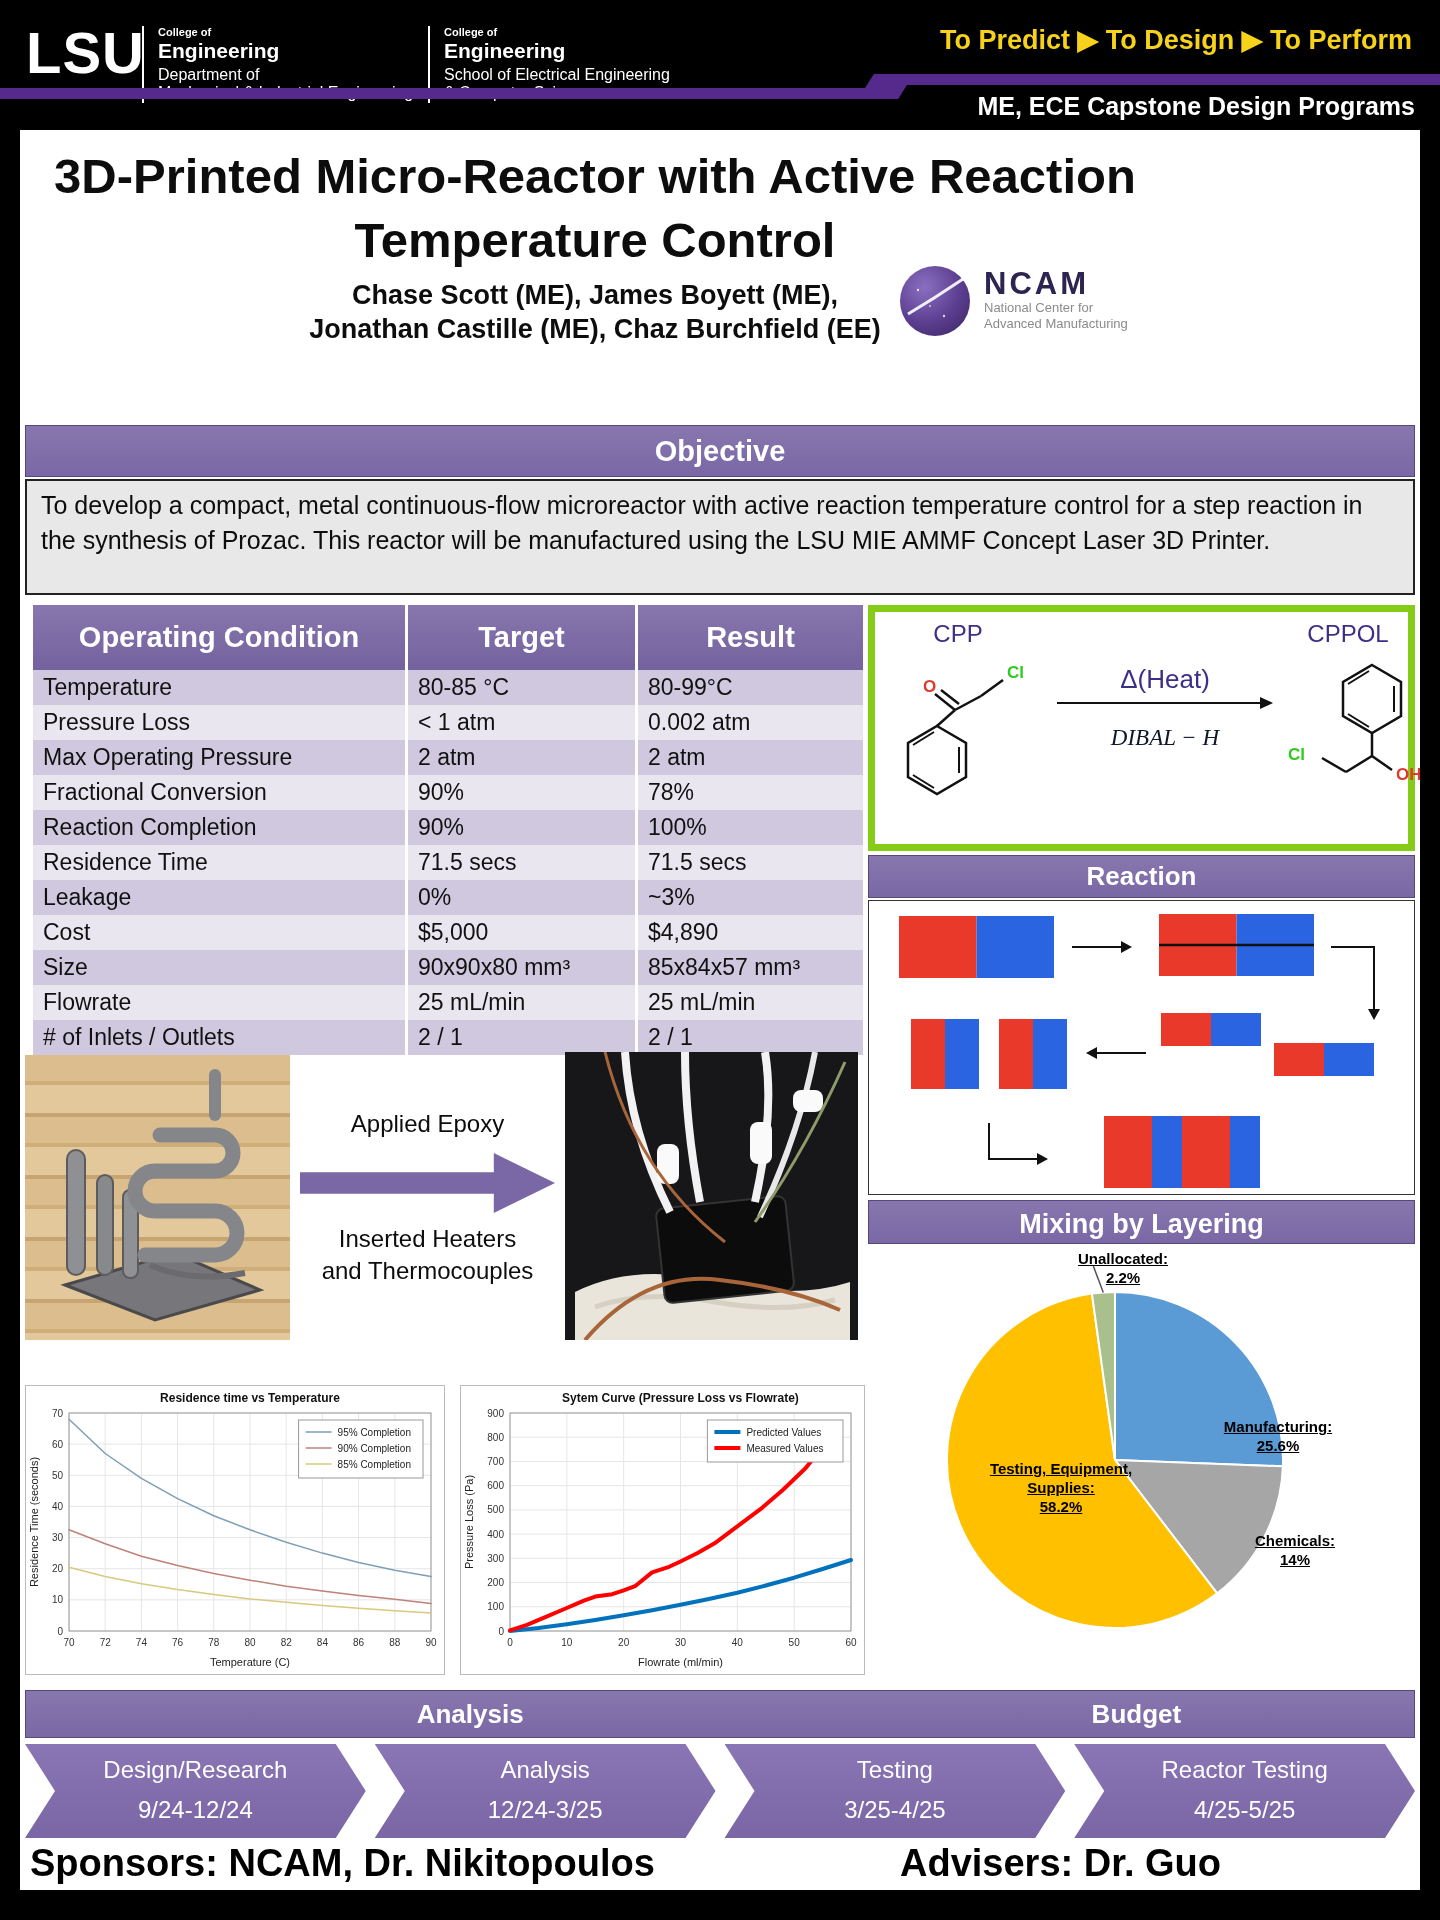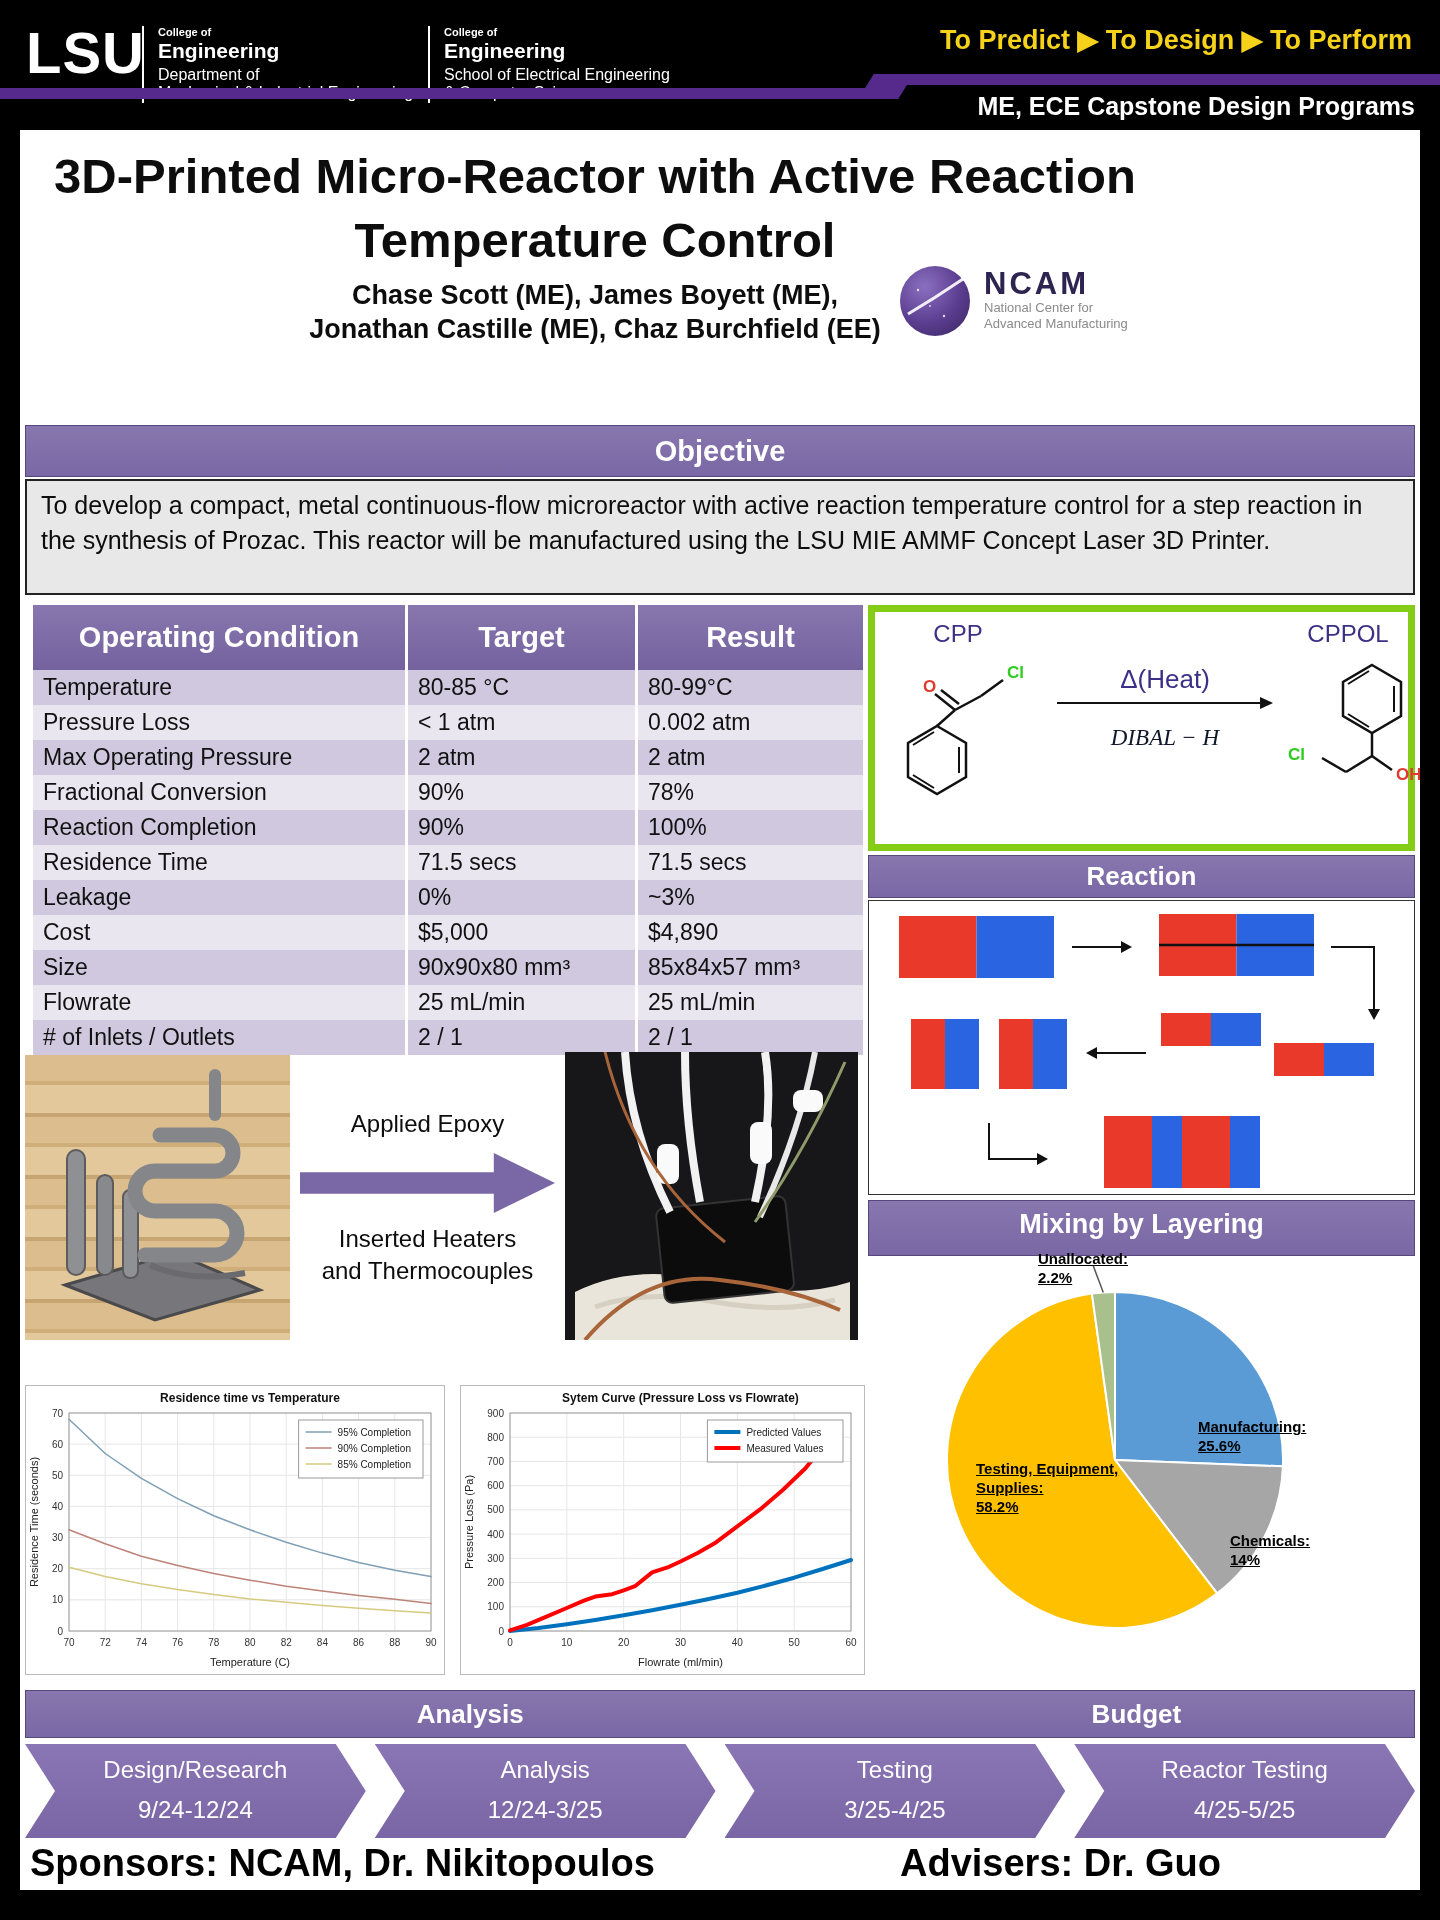--- a/index.html
+++ b/index.html
@@ -54,26 +54,26 @@
   .chem-lab.l1{left:18px;}
   .chem-lab.l2{left:408px;}
   .mol1{position:absolute;left:10px;top:40px;}
   .mol2{position:absolute;left:405px;top:36px;}
   .rx-arrow{position:absolute;left:180px;top:52px;width:220px;text-align:center;}
   .rx-heat{font-size:26px;color:var(--chem-purple,#3b2f86);}
   .rx-dibal{font-size:23px;font-style:italic;font-family:"Liberation Serif",serif;color:#0f172a;margin-top:10px;}
 
   .rxn-bar{position:absolute;left:848px;top:725px;width:547px;height:43px;font-size:26px;line-height:41px;}
   .mixpanel{position:absolute;left:848px;top:770px;width:547px;height:295px;background:#fff;border:1.5px solid #333;box-sizing:border-box;}
-  .mix-bar{position:absolute;left:848px;top:1070px;width:547px;height:56px;font-size:27px;line-height:46px;}
+  .mix-bar{position:absolute;left:848px;top:1070px;width:547px;height:44px;font-size:27px;line-height:46px;}
 
   
   .pieblock{position:absolute;left:848px;top:1120px;width:547px;height:430px;}
   .pieblock svg{position:absolute;left:67px;top:10px;}
-  .plab{position:absolute;font-size:15px;font-weight:700;color:#000;line-height:1.25;z-index:3;}
+  .plab{position:absolute;font-size:15px;font-weight:700;color:#000;text-align:center;line-height:1.25;z-index:3;}
   .plab span{display:block;text-decoration:underline;}
   .pl-un{left:170px;top:0px;width:170px;}
   .pl-man{left:330px;top:168px;width:160px;}
   .pl-chem{left:362px;top:282px;width:130px;}
   .pl-test{left:108px;top:210px;width:170px;}
 
   
   .photo1{position:absolute;left:5px;top:925px;width:265px;height:285px;
     background:repeating-linear-gradient(180deg,#dcbd8e 0 26px,#cfae79 26px 30px,#e3c89c 30px 58px,#c7a572 58px 62px);}
   .photo2{position:absolute;left:545px;top:922px;width:293px;height:288px;background:#17171a;}

